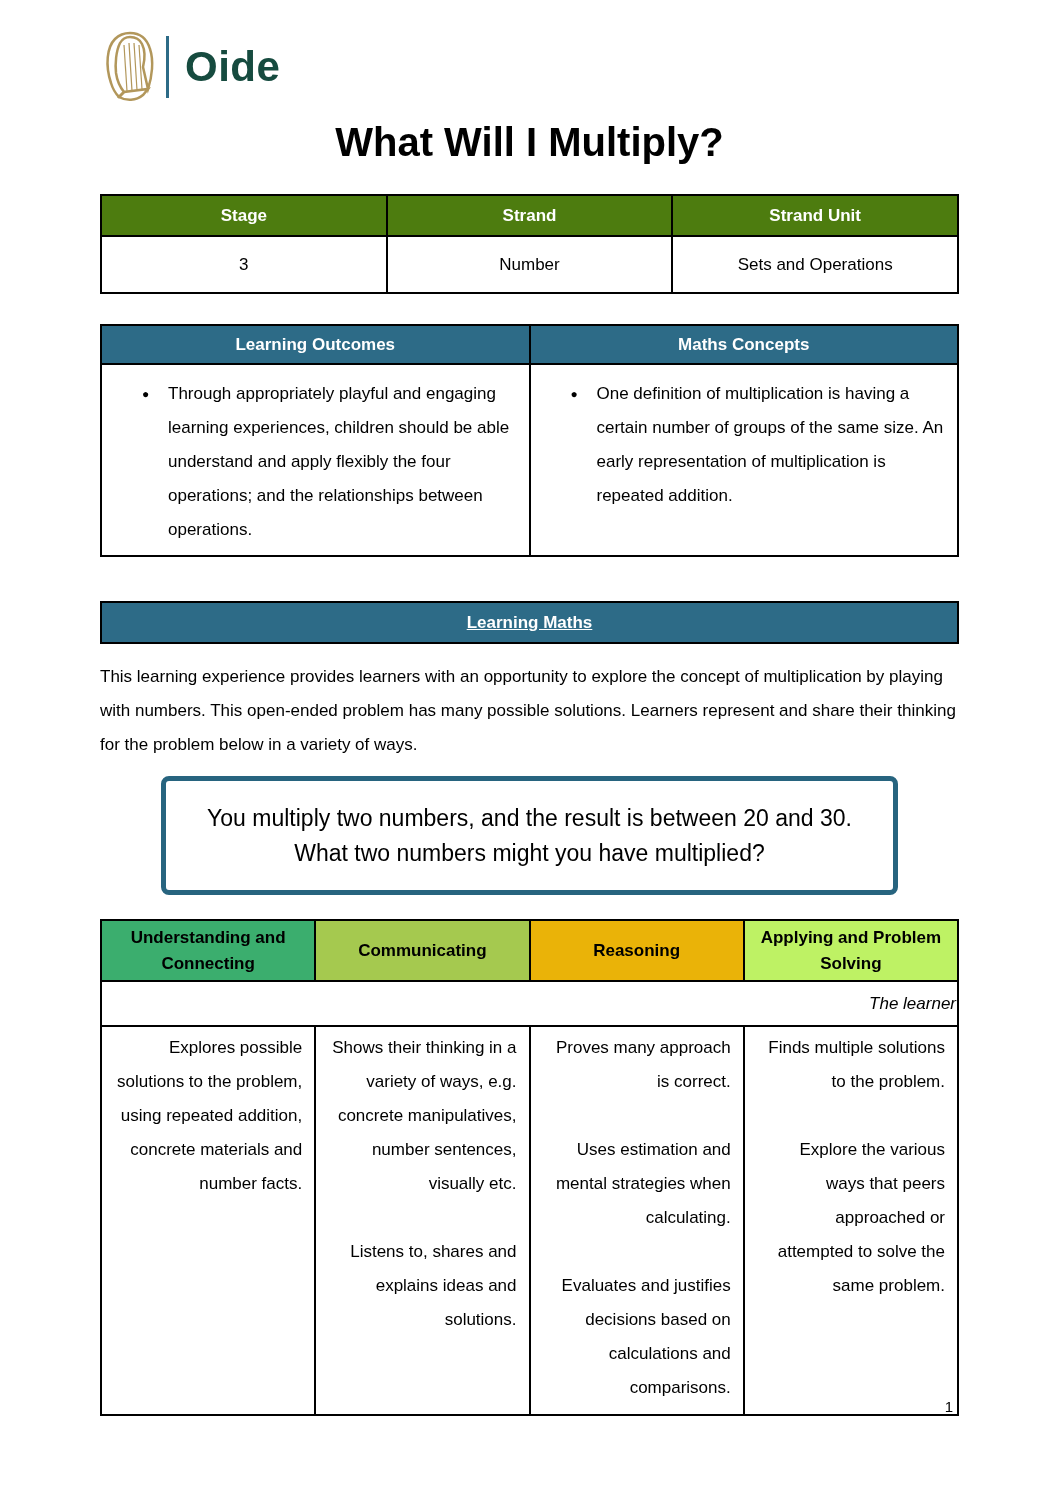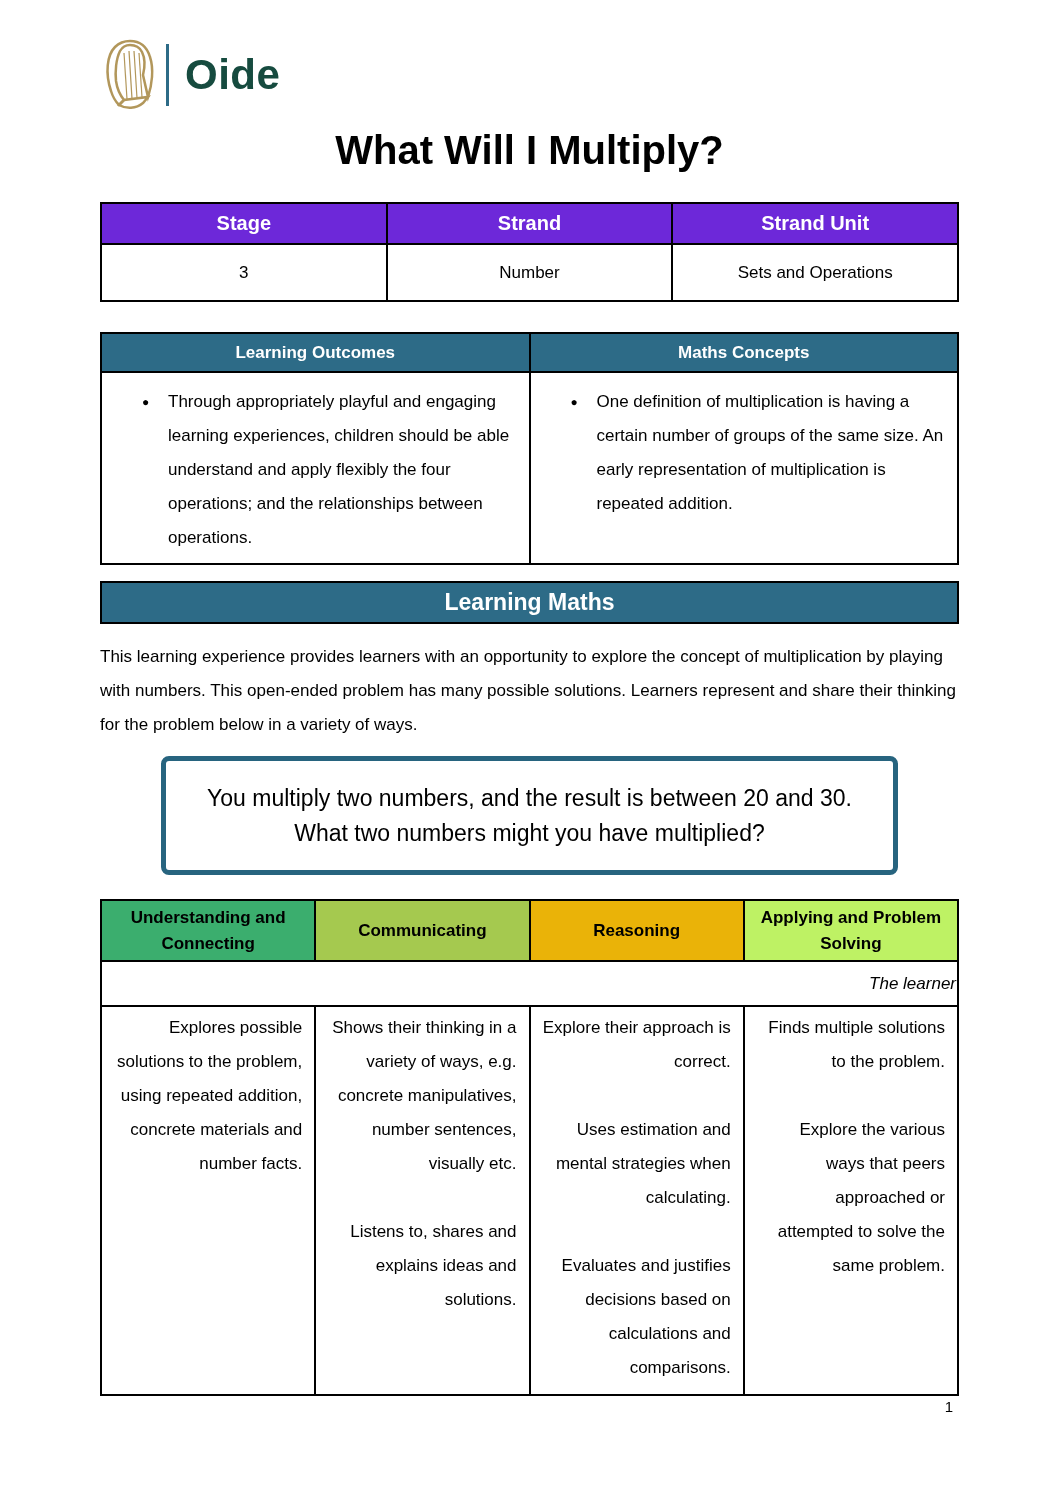--- a/index.html
+++ b/index.html
@@ -1,57 +1,57 @@
 <!DOCTYPE html>
 <html><head>
 <meta charset="utf-8">
 <style>
   html,body{margin:0;padding:0;background:#ffffff;}
   body{
     width:1059px;height:1498px;position:relative;
     font-family:"Liberation Sans","DejaVu Sans",sans-serif;
     color:#000;
   }
-  .content{position:relative;margin:0 100px;padding-top:38px;width:859px;box-sizing:border-box;}
+  .content{position:relative;margin:0 100px;padding-top:30px;width:859px;box-sizing:border-box;}
 
   
   .logo-row{display:flex;align-items:center;height:74px;}
   .harp-wrap{width:58px;height:74px;display:flex;align-items:center;justify-content:center;}
   .logo-divider{width:3px;height:62px;background:#2D6B87;margin:0 16px 0 8px;}
   .brand{font-size:42px;font-weight:bold;color:#164B3F;letter-spacing:0.5px;}
 
   
   h1.title{margin:16px 0 0 0;text-align:center;font-size:40px;font-weight:bold;line-height:1.1;}
 
   table{border-collapse:collapse;width:100%;}
   th,td{border:2px solid #000;}
 
   
   .meta-table{margin-top:30px;}
   .meta-table th{
-    background:#6d28d9;color:#fff;font-size:20px;font-weight:bold;
+    background:#4d7c0f;color:#fff;font-size:17px;font-weight:bold;
     height:37px;text-align:center;width:33.33%;margin-top:8px;
   }
   .meta-table td{height:53px;text-align:center;font-size:17px;}
 
   
   .outcomes-table{margin-top:30px;}
   .outcomes-table th{
     background:#2D6B87;color:#fff;font-size:17px;font-weight:bold;
     height:35px;text-align:center;width:50%;
   }
   .outcomes-table td{vertical-align:top;padding:12px 12px 8px 12px;}
   .bullet-item{display:flex;font-size:17px;line-height:2;}
   .bullet{flex:0 0 auto;width:26px;margin-left:28px;font-size:12px;line-height:34px;}
 
   
   .section-bar{
-    margin-top:16px;border:2px solid #000;background:#2D6B87;color:#fff;
-    font-size:23px;font-weight:bold;text-align:center;
-    height:39px;line-height:39px;
+    margin-top:44px;border:2px solid #000;background:#2D6B87;color:#fff;
+    font-size:17px;font-weight:bold;text-align:center;
+    height:39px;line-height:39px;text-decoration:underline;
   }
 
   .intro{margin:16px 0 0 0;font-size:17px;line-height:2;}
 
   .callout{
     margin:14px auto 0 auto;width:737px;box-sizing:border-box;
     border:5px solid #27647F;border-radius:8px;
     padding:20px 26px;text-align:center;
     font-size:23px;line-height:1.5;
   }
@@ -150,21 +150,21 @@
       </tr>
       <tr>
         <td class="skill-cell">
           <p>Explores possible solutions to the problem, using repeated addition, concrete materials and number facts.</p>
         </td>
         <td class="skill-cell">
           <p>Shows their thinking in a variety of ways, e.g. concrete manipulatives, number sentences, visually etc.</p>
           <p>Listens to, shares and explains ideas and solutions.</p>
         </td>
         <td class="skill-cell">
-          <p>Explore their approach is correct.</p>
+          <p>Proves many approach is correct.</p>
           <p>Uses estimation and mental strategies when calculating.</p>
           <p>Evaluates and justifies decisions based on calculations and comparisons.</p>
         </td>
         <td class="skill-cell">
           <p>Finds multiple solutions to the problem.</p>
           <p>Explore the various ways that peers approached or attempted to solve the same problem.</p>
         </td>
       </tr>
     </tbody>
   </table>

